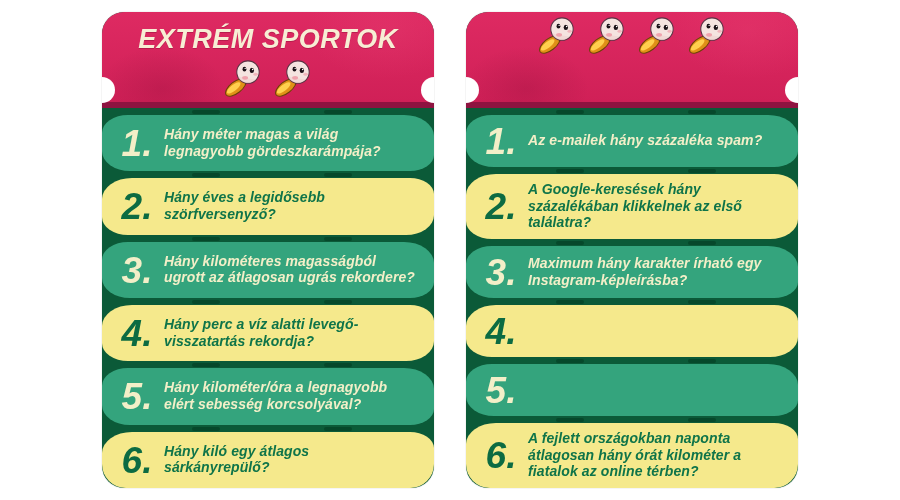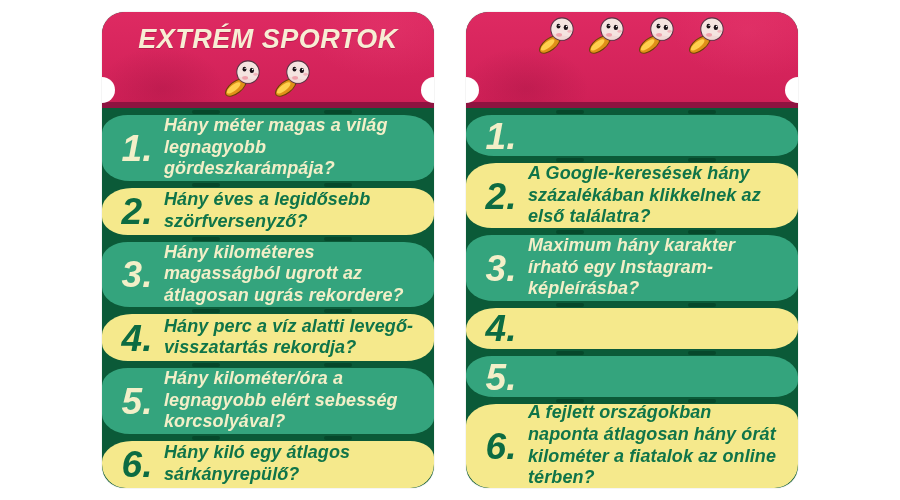--- a/index.html
+++ b/index.html
@@ -70,21 +70,21 @@
   }
   .qnum {
     flex:0 0 54px; width:54px; text-align:center;
     font-size:37px; font-weight:bold; font-style:italic; line-height:0.95;
     padding-top:2px;
   }
   .row.green  .qnum { color:#f3efc8; }
   .row.yellow .qnum { color:#0c6b42; }
   .qtext {
     font-weight:bold; font-style:italic;
-    font-size:18px; line-height:1.2; letter-spacing:0.1px;
+    font-size:14px; line-height:1.2; letter-spacing:0.1px;
   }
 </style>
 </head>
 <body>
 
 <div class="stage">
 
   <div class="card">
     <div class="card-header">
       <div class="card-title">EXTRÉM SPORTOK</div>
@@ -230,20 +230,21 @@
         </div>
       <div class="notch left"></div>
       <div class="notch right"></div>
     </div>
     <div class="header-strip"></div>
     <div class="card-body">
       <div class="sep"></div>
       <div class="row green">
         <div class="band">
           <div class="qnum">1.</div>
+          <div class="qtext">Az e-mailek hány százaléka spam?</div>
         </div>
       </div>
       <div class="sep"></div>
       <div class="row yellow">
         <div class="band">
           <div class="qnum">2.</div>
           <div class="qtext">A Google-keresések hány százalékában klikkelnek az első találatra?</div>
         </div>
       </div>
       <div class="sep"></div>

